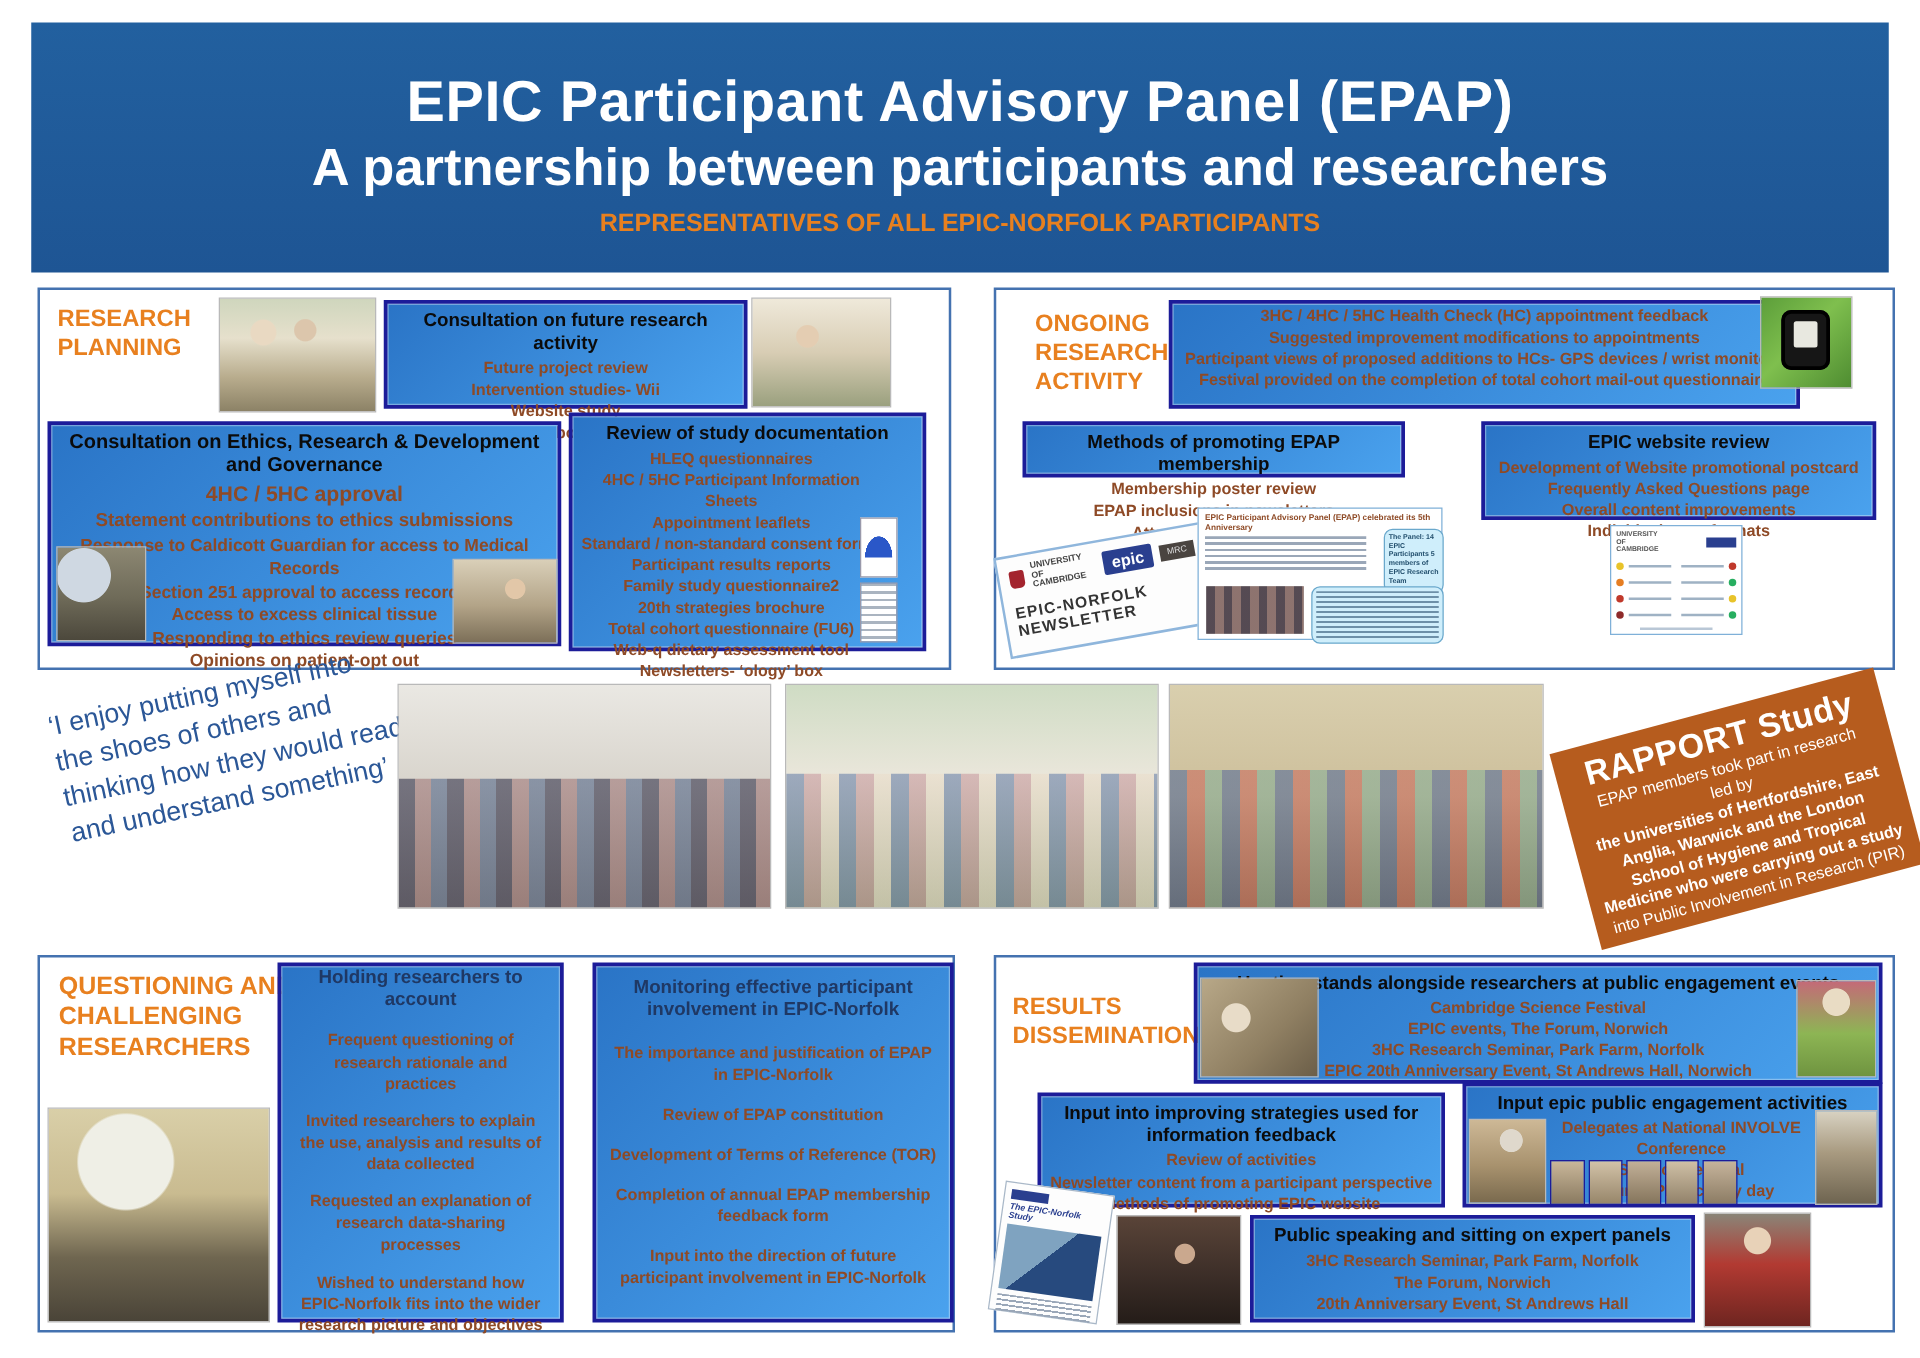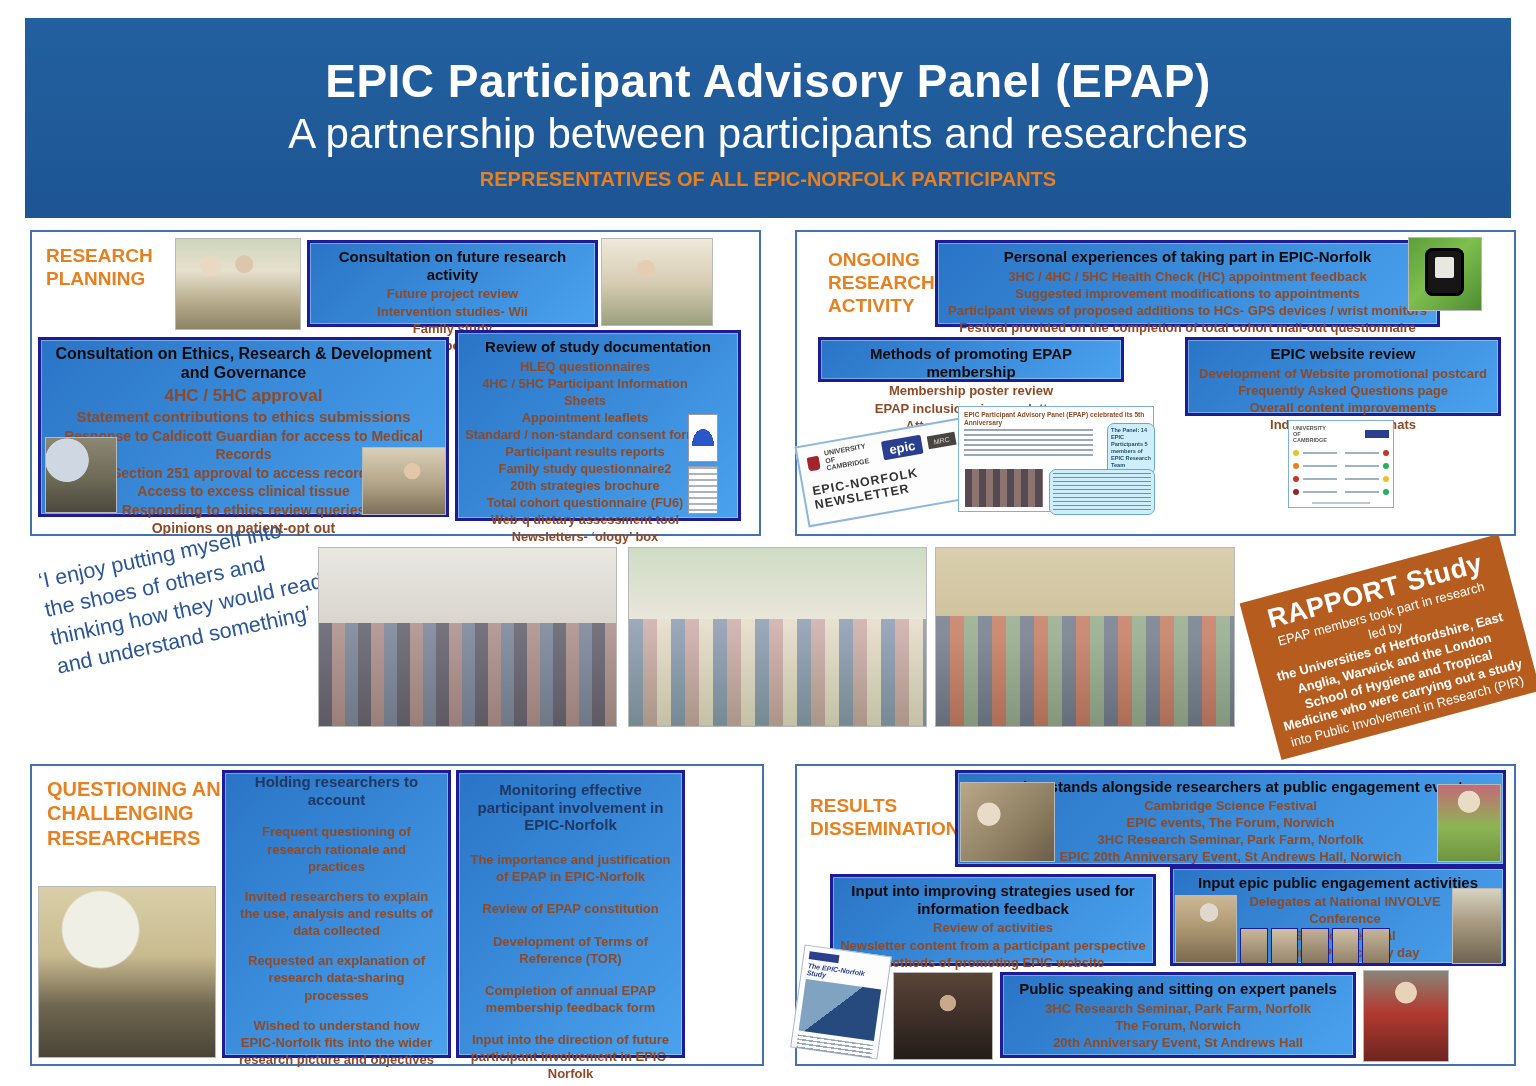--- a/index.html
+++ b/index.html
@@ -3,21 +3,21 @@
 <meta charset="utf-8">
 <style>
   html,body{margin:0;padding:0;background:#fff;}
   body{font-family:"Liberation Sans","DejaVu Sans",sans-serif;}
   .poster{position:relative;width:1536px;height:1086px;background:#fff;overflow:hidden;}
 
   
   .hdr{position:absolute;left:25px;top:18px;width:1486px;height:200px;
        background:linear-gradient(180deg,#22609f 0%,#1e5594 100%);color:#fff;text-align:center;}
   .hdr-title{font-size:46px;font-weight:bold;padding-top:36px;letter-spacing:.5px;}
-  .hdr-sub{font-size:42px;font-weight:400;margin-top:2px;}
+  .hdr-sub{font-size:42px;font-weight:700;margin-top:2px;}
   .hdr-tag{font-size:20px;font-weight:bold;color:#e8801f;margin-top:10px;}
 
   
   .panel{position:absolute;background:#fff;border:2px solid #4472b0;}
   #panel-tl{left:30px;top:230px;width:727px;height:302px;}
   #panel-tr{left:795px;top:230px;width:717px;height:302px;}
   #panel-bl{left:30px;top:764px;width:730px;height:298px;}
   #panel-br{left:795px;top:764px;width:717px;height:298px;}
 
   .sec-label{position:absolute;color:#e8801f;font-weight:bold;font-size:19px;line-height:1.22;}
@@ -153,21 +153,21 @@
 
   <section class="panel" id="panel-tl">
     <div class="sec-label" style="left:14px;top:12px;width:160px;">RESEARCH PLANNING</div>
   </section>
   <div class="photo ph-meet1" style="left:175px;top:238px;width:126px;height:92px;"></div>
   <div class="box" style="left:307px;top:240px;width:291px;height:87px;">
     <div class="box-title">Consultation on future research activity</div>
     <div class="box-items">
         <div class="li-item">Future project review</div>
         <div class="li-item">Intervention studies- Wii</div>
-        <div class="li-item">Family study</div>
+        <div class="li-item">Website study</div>
         <div class="li-item">Review of collaboration requests</div>
       </div>
   </div>
   <div class="photo ph-meet2" style="left:601px;top:238px;width:112px;height:88px;"></div>
   <div class="box ethics" style="left:38px;top:337px;width:411px;height:180px;">
     <div class="box-title">Consultation on Ethics, Research &amp; Development and Governance</div>
     <div class="box-items">
         <div class="li-item">4HC / 5HC approval</div>
         <div class="li-item">Statement contributions to ethics submissions</div>
         <div class="li-item">Response to Caldicott Guardian for access to Medical Records</div>
@@ -194,21 +194,20 @@
         <div class="li-item">Newsletters- ‘ology’ box</div>
       </div>
   </div>
   <div class="thumb thumb-chart" style="left:688px;top:414px;width:30px;height:48px;"></div>
   <div class="thumb thumb-doc" style="left:688px;top:466px;width:30px;height:48px;"></div>
 
   <section class="panel" id="panel-tr">
     <div class="sec-label" style="left:31px;top:16px;width:130px;">ONGOING RESEARCH ACTIVITY</div>
   </section>
   <div class="box pers" style="left:935px;top:240px;width:505px;height:87px;">
-    <div class="box-title">Personal experiences of taking part in EPIC-Norfolk</div>
     <div class="box-items">
         <div class="li-item">3HC / 4HC / 5HC Health Check (HC) appointment feedback</div>
         <div class="li-item">Suggested improvement modifications to appointments</div>
         <div class="li-item">Participant views of proposed additions to HCs- GPS devices / wrist monitors</div>
         <div class="li-item">Festival provided on the completion of total cohort mail-out questionnaire</div>
       </div>
   </div>
   <div class="photo ph-grass" style="left:1408px;top:237px;width:74px;height:74px;"></div>
   <div class="box" style="left:818px;top:337px;width:306px;height:45px;">
     <div class="box-title">Methods of promoting EPAP membership</div>
@@ -300,21 +299,21 @@
   <div class="photo ph-room" style="left:38px;top:886px;width:178px;height:172px;"></div>
   <div class="box navy spaced" style="left:222px;top:770px;width:229px;height:288px;">
     <div class="box-title" style="padding-top:0;">Holding researchers to account</div>
     <div class="box-items">
         <div class="li-item">Frequent questioning of research rationale and practices</div>
         <div class="li-item">Invited researchers to explain the use, analysis and results of data collected</div>
         <div class="li-item">Requested an explanation of research data-sharing processes</div>
         <div class="li-item">Wished to understand how EPIC-Norfolk fits into the wider research picture and objectives</div>
       </div>
   </div>
-  <div class="box navy spaced2" style="left:456px;top:770px;width:229px;height:288px;">
+  <div class="box navy spaced2" style="left:474px;top:770px;width:289px;height:288px;">
     <div class="box-title" style="padding-top:8px;">Monitoring effective participant involvement in EPIC-Norfolk</div>
     <div class="box-items">
         <div class="li-item">The importance and justification of EPAP in EPIC-Norfolk</div>
         <div class="li-item">Review of EPAP constitution</div>
         <div class="li-item">Development of Terms of Reference (TOR)</div>
         <div class="li-item">Completion of annual EPAP membership feedback form</div>
         <div class="li-item">Input into the direction of future participant involvement in EPIC-Norfolk</div>
       </div>
   </div>
 

